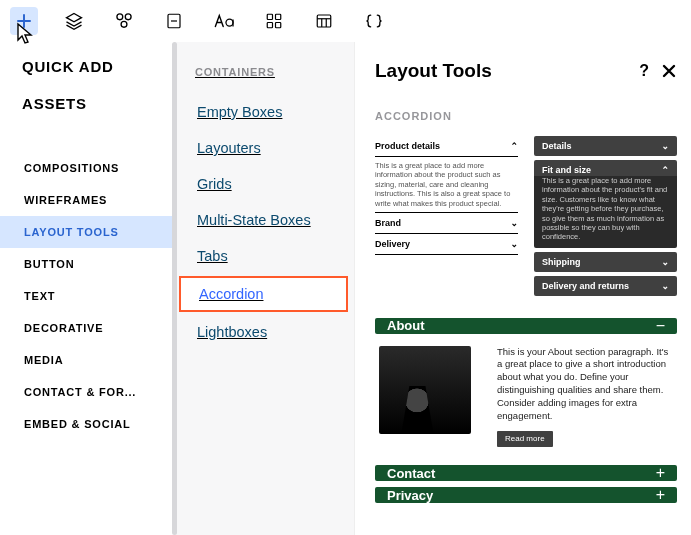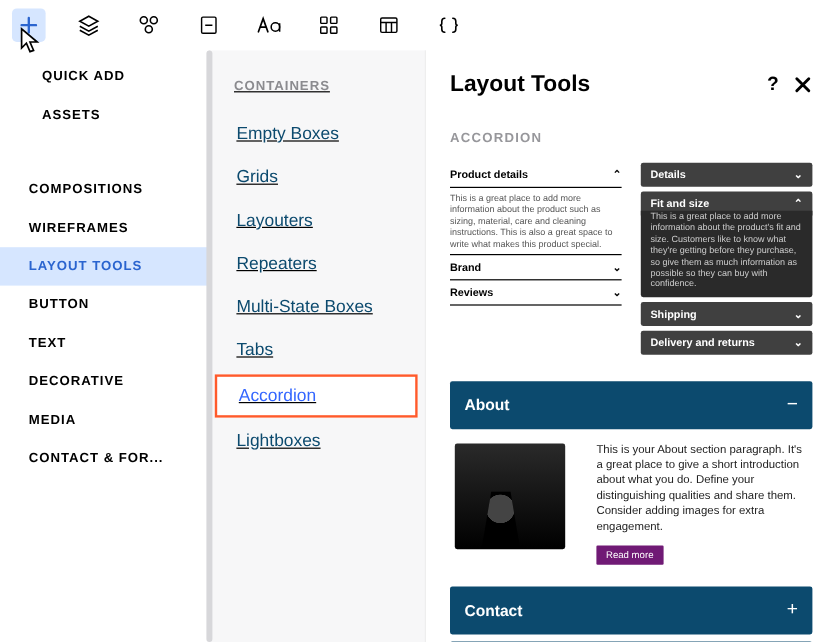--- a/index.html
+++ b/index.html
@@ -10,21 +10,21 @@
   .tool-btn { width: 28px; height: 28px; display: flex; align-items: center; justify-content: center; border-radius: 4px; cursor: pointer; }
   .tool-btn.active { background: #d6e6ff; }
   .cursor-overlay { position: absolute; left: 14px; top: 22px; pointer-events: none; font-size: 18px; }
 
   
   .main { display: flex; height: calc(100% - 42px); }
 
   
   .sidebar-left { width: 175px; border-right: 1px solid #eee; overflow-y: auto; }
   .side-section { padding: 6px 0; }
-  .side-heading { font-size: 11px; font-weight: 800; letter-spacing: 0.8px; padding: 10px 35px; color: #000; cursor: pointer; text-transform: uppercase; }
+  .side-heading { font-size: 15px; font-weight: 800; letter-spacing: 0.8px; padding: 10px 22px; color: #000; cursor: pointer; text-transform: uppercase; }
   .side-item { font-size: 11px; font-weight: 800; letter-spacing: 0.8px; padding: 10px 24px; color: #000; cursor: pointer; text-transform: uppercase; }
   .side-item.selected { background: #d6e6ff; color: #2a64cf; }
   .side-sep { height: 18px; }
 
   
   .midcol { width: 180px; background: #f7f7f8; padding: 18px 0; border-right: 1px solid #eee; position: relative; text-decoration: underline; }
   .mid-heading { font-size: 11px; font-weight: 700; letter-spacing: 0.8px; padding: 6px 20px 16px; color: #8b8b8f; text-transform: uppercase; }
   .mid-item { font-size: 14.5px; padding: 10px 22px; color: #0c4a6e; cursor: pointer; }
   .mid-item.highlight { color: #3366ff; background: #fff; border: 2px solid #ff5a2b; margin: 2px 6px 2px 4px; padding: 8px 18px; }
   .midcol::before { content: ""; position: absolute; left: -3px; top: 0; bottom: 0; width: 5px; background: #d7d7da; border-radius: 3px; }
@@ -40,26 +40,26 @@
   .preview-row { display: flex; gap: 16px; margin-bottom: 18px; }
   .preview-box { flex: 1; }
   .acc-light .acc-row { border-bottom: 1px solid #000; padding: 5px 0; display: flex; justify-content: space-between; align-items: center; font-size: 9px; font-weight: 700; }
   .acc-light .acc-body { font-size: 7.5px; color: #555; line-height: 1.25; padding: 4px 0; border-bottom: 1px solid #000; font-weight: 400; }
   .acc-dark .acc-row { background: #404040; color: #fff; padding: 5px 8px; margin-bottom: 4px; border-radius: 2px; display: flex; justify-content: space-between; align-items: center; font-size: 9px; font-weight: 600; }
   .acc-dark .acc-body { background: #2a2a2a; color: #ccc; font-size: 7.5px; line-height: 1.25; padding: 0 8px 6px; margin-top: -4px; margin-bottom: 4px; border-radius: 0 0 2px 2px; }
   .chev { font-size: 9px; }
 
   
   .blue-acc { margin-bottom: 8px; }
-  .blue-head { background: #0c4a6e; color: #fff; padding: 12px 12px; font-size: 13px; font-weight: 700; display: flex; justify-content: space-between; align-items: center; border-radius: 2px; }
+  .blue-head { background: #14532d; color: #fff; padding: 0 12px; font-size: 13px; font-weight: 700; display: flex; justify-content: space-between; align-items: center; border-radius: 2px; }
   .blue-body { display: flex; gap: 26px; padding: 12px 4px; }
   .blue-img { width: 92px; height: 88px; background: linear-gradient(180deg,#2a2a2a 0%,#000 100%); border-radius: 2px; position: relative; overflow: hidden; }
   .blue-img::after { content:""; position:absolute; bottom:0; left:20%; width:40px; height:48px; background: radial-gradient(circle at 50% 30%, #444 30%, transparent 31%), #000; clip-path: polygon(30% 0,70% 0,90% 100%,10% 100%); }
   .blue-text { flex: 1; font-size: 9.5px; color: #222; line-height: 1.35; }
-  .readmore { display: inline-block; background: #701a75; color: #fff; font-size: 8px; padding: 3px 8px; margin-top: 8px; border-radius: 1px; }
+  .readmore { display: inline-block; background: #404040; color: #fff; font-size: 8px; padding: 3px 8px; margin-top: 8px; border-radius: 1px; }
 
   .plus { font-size: 16px; font-weight: 400; line-height: 1; }
 
   svg { display: block; }
 </style>
 </head>
 <body>
 
 <div class="toolbar">
   <div class="tool-btn active">
@@ -130,29 +130,29 @@
     <div class="side-sep"></div>
     <div class="side-section">
       <div class="side-item">Compositions</div>
       <div class="side-item">Wireframes</div>
       <div class="side-item selected">Layout Tools</div>
       <div class="side-item">Button</div>
       <div class="side-item">Text</div>
       <div class="side-item">Decorative</div>
       <div class="side-item">Media</div>
       <div class="side-item">Contact &amp; For...</div>
+      <div class="side-item">Embed &amp; Social</div>
     </div>
   </div>
 
   <div class="midcol">
     <div class="mid-heading">Containers</div>
     <div class="mid-item">Empty Boxes</div>
+    <div class="mid-item">Layouters</div>
     <div class="mid-item">Grids</div>
-    <div class="mid-item">Layouters</div>
-    <div class="mid-item">Repeaters</div>
     <div class="mid-item">Multi-State Boxes</div>
     <div class="mid-item">Tabs</div>
     <div class="mid-item highlight">Accordion</div>
     <div class="mid-item">Lightboxes</div>
   </div>
 
   <div class="right">
     <div class="right-header">
       <div class="right-title">Layout Tools</div>
       <div class="right-header-icons">
@@ -173,21 +173,21 @@
         <div class="acc-row">
             <span>Product details</span>
             <span class="chev">⌃</span>
           </div>
         <div class="acc-body">This is a great place to add more information about the product such as sizing, material, care and cleaning instructions. This is also a great space to write what makes this product special.</div>
         <div class="acc-row">
             <span>Brand</span>
             <span class="chev">⌄</span>
           </div>
         <div class="acc-row">
-            <span>Reviews</span>
+            <span>Delivery</span>
             <span class="chev">⌄</span>
           </div>
       </div>
 
       <div class="preview-box acc-dark">
         <div class="acc-row">
             <span>Details</span>
             <span class="chev">⌄</span>
           </div>
         <div class="acc-row" style="margin-bottom:0;border-radius:2px 2px 0 0;">

